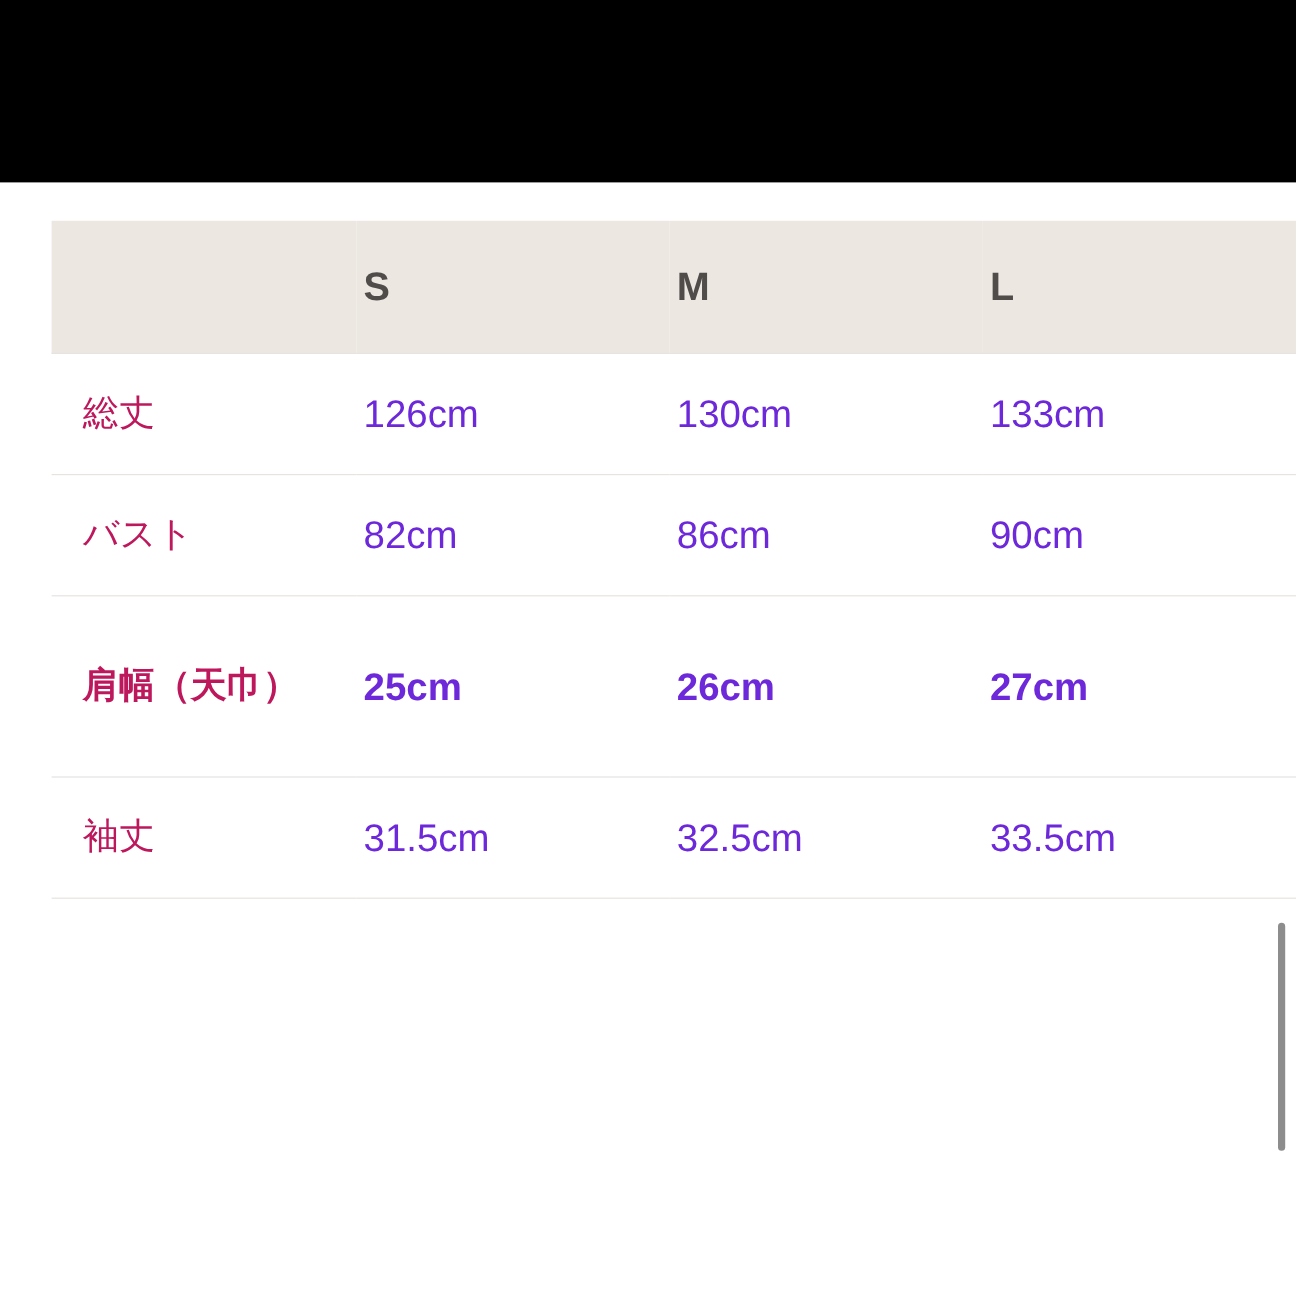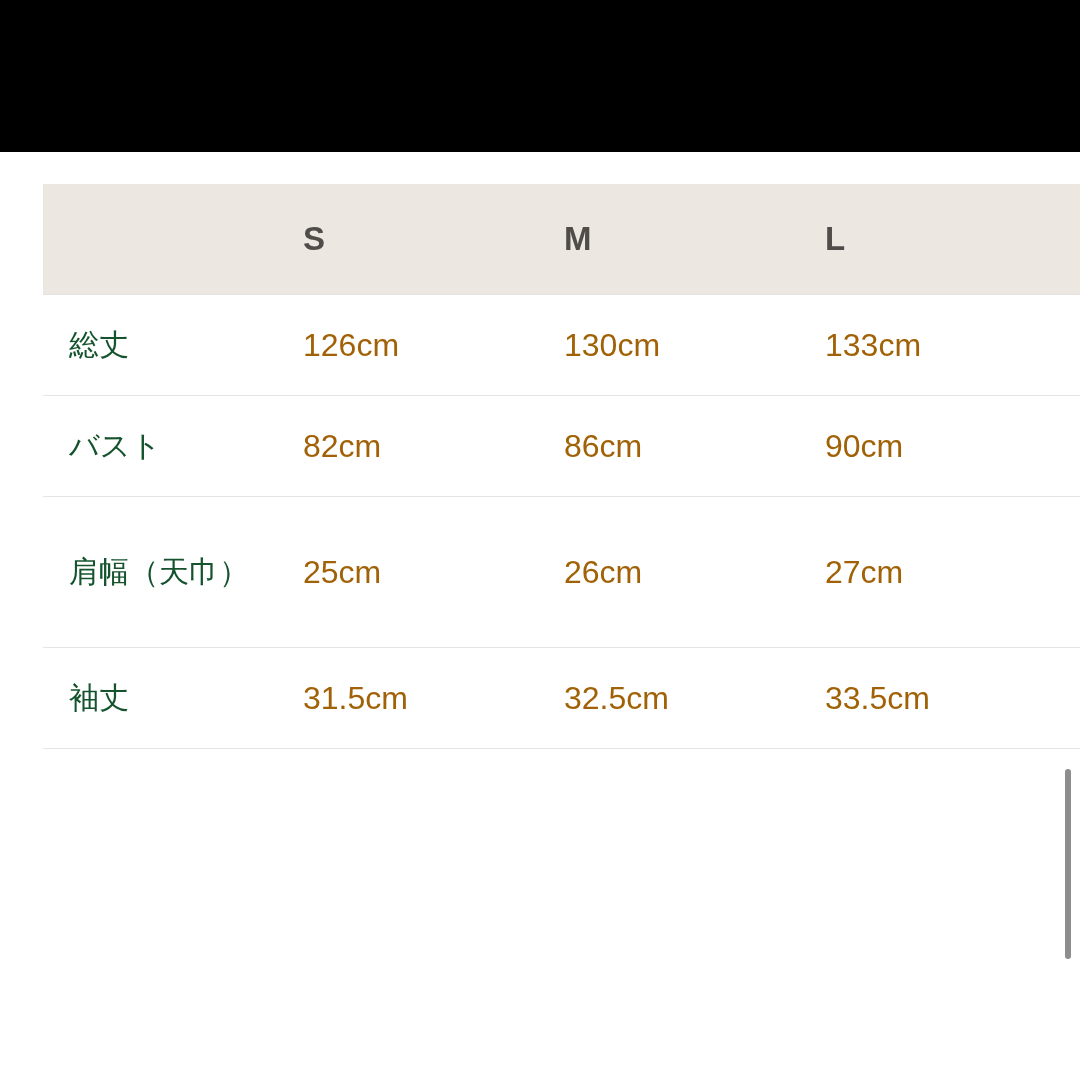--- a/index.html
+++ b/index.html
@@ -74,31 +74,32 @@
   }
   tbody td {
     height: 100px;
     font-size: 31px;
     color: #6d6a66;
     font-weight: normal;
   }
   tbody td.row-label {
     padding-left: 26px;
     font-size: 30px;
-    color: #14532d;
+    color: #be185d;
     line-height: 1.45;
     padding-right: 10px;
   }
   tbody td.cell-value {
     padding-left: 6px;
     font-size: 32px;
-    color: #a16207;
+    color: #6d28d9;
   }
   tbody tr.tall td {
     height: 150px;
+    font-weight: bold;
   }
   
   .scrollbar {
     position: absolute;
     right: 9px;
     top: 617px;
     width: 6px;
     height: 190px;
     background: #8d8d8d;
     border-radius: 3px;

